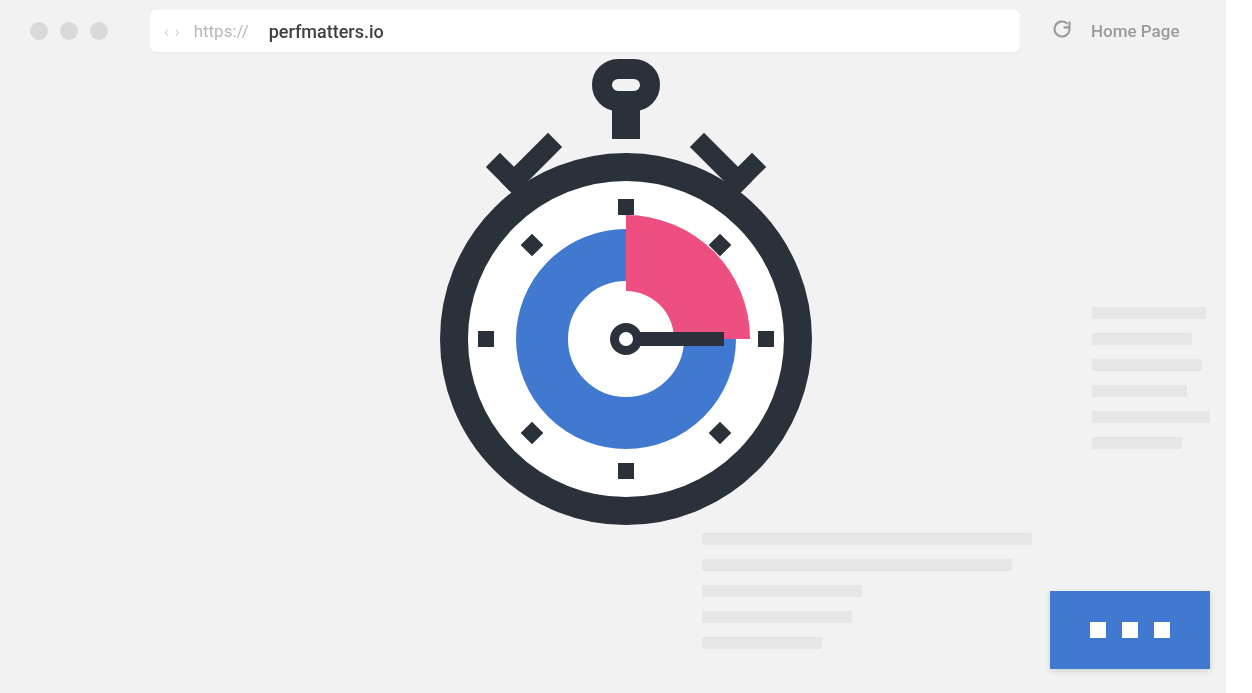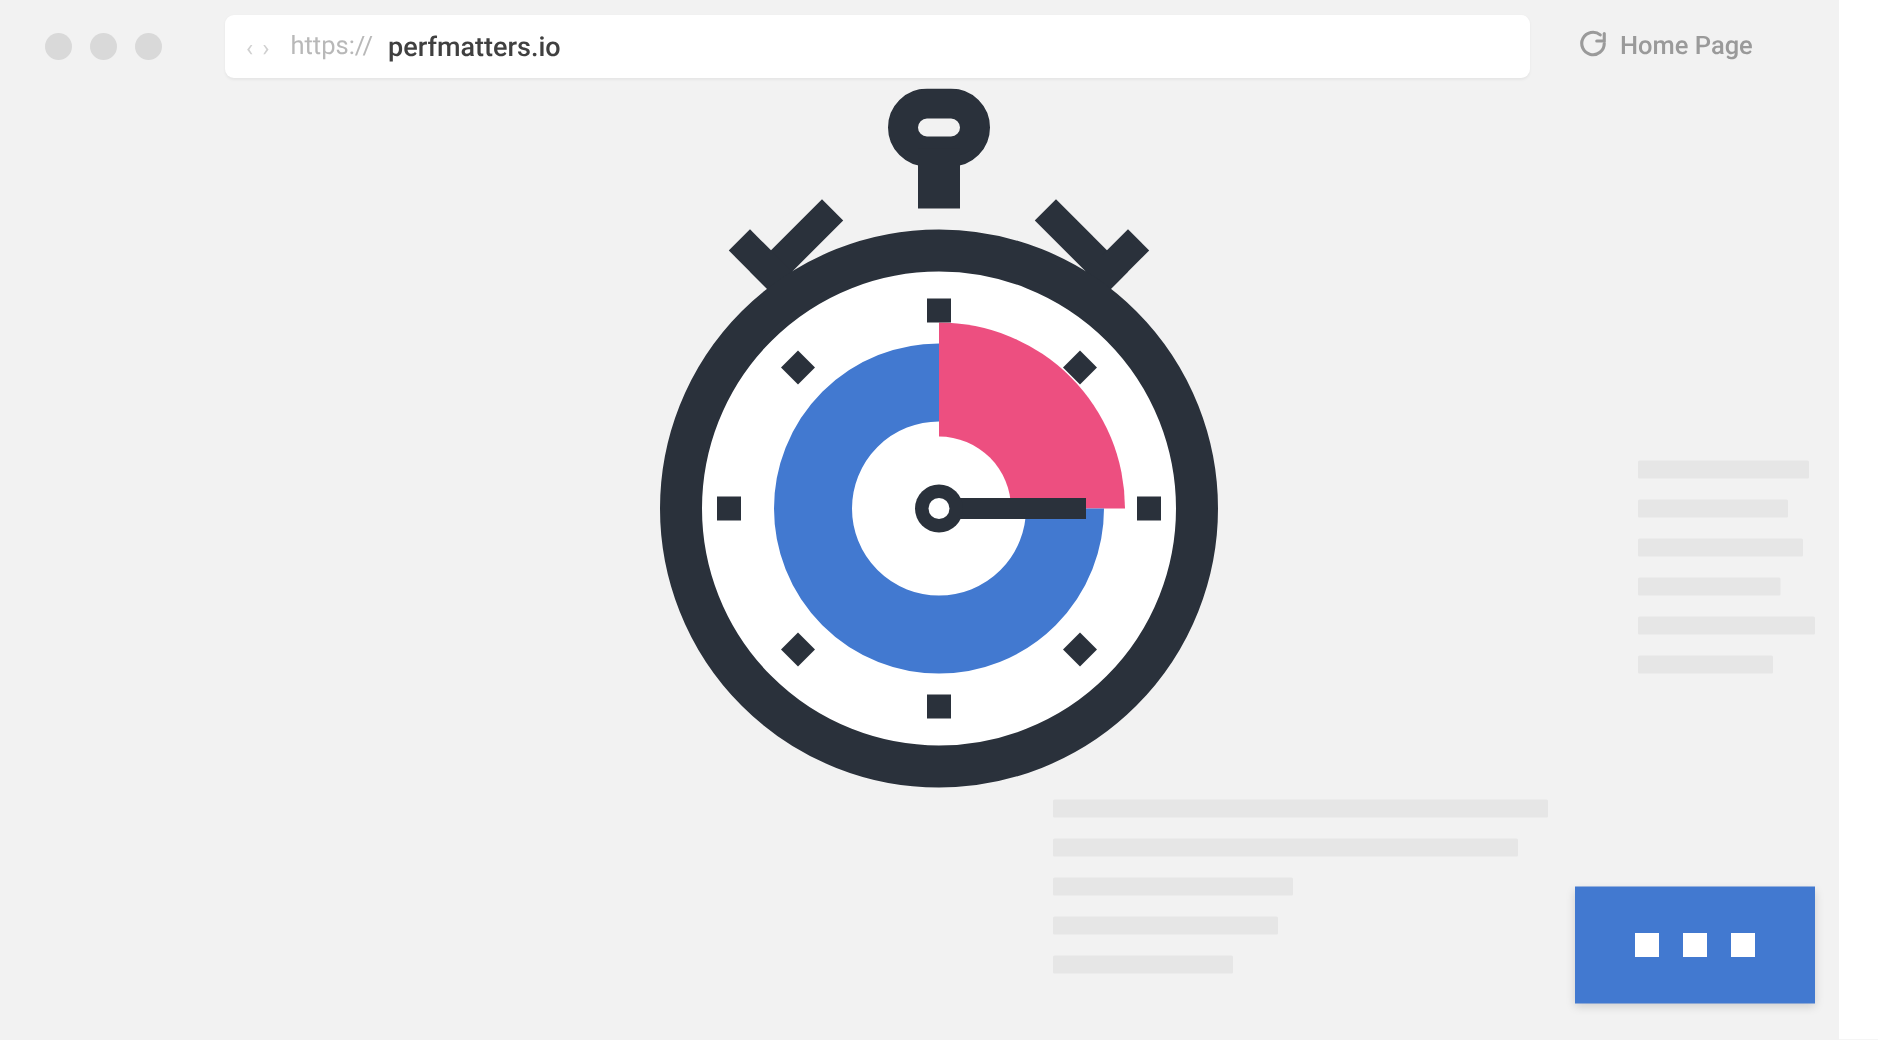--- a/index.html
+++ b/index.html
@@ -46,31 +46,31 @@
     color: #d0d0d0;
   }
   .nav-arrow {
     font-size: 16px;
     cursor: pointer;
     user-select: none;
   }
   .protocol {
     color: #b8b8b8;
     font-size: 17px;
-    margin-right: 10px;
+    margin-right: 20px;
   }
   .url {
     color: #404040;
     font-size: 18px;
     font-weight: 500;
   }
   .right-actions {
     display: flex;
     align-items: center;
-    gap: 8px;
+    gap: 19px;
     margin-left: 20px;
   }
   .reload-icon {
     width: 20px;
     height: 20px;
     color: #9a9a9a;
     cursor: pointer;
   }
   .home-link {
     color: #9a9a9a;

